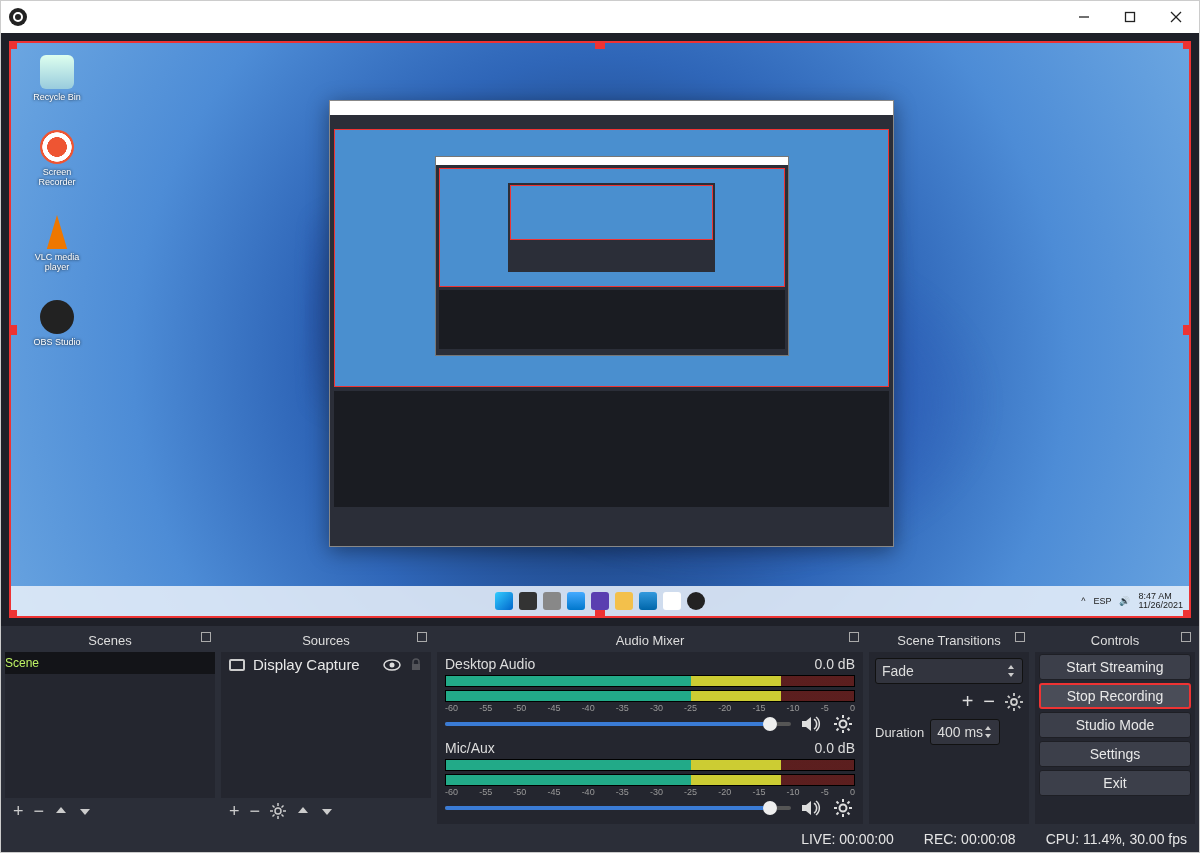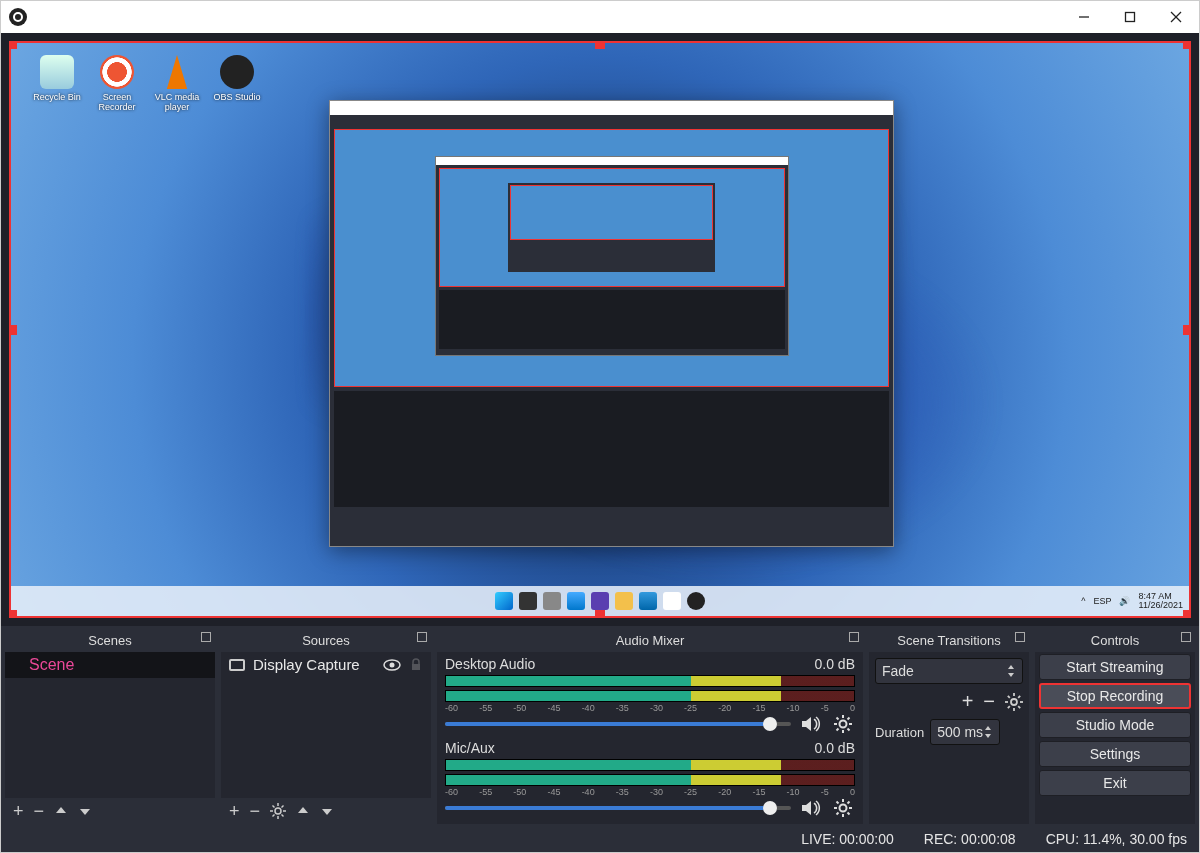--- a/index.html
+++ b/index.html
@@ -17,21 +17,21 @@
   .canvas .handle { position:absolute; width:10px; height:10px; background:#e33; }
   .h-tl{top:-4px;left:-4px}.h-tr{top:-4px;right:-4px}.h-bl{bottom:-4px;left:-4px}.h-br{bottom:-4px;right:-4px}
   .h-t{top:-4px;left:50%;margin-left:-5px}.h-b{bottom:-4px;left:50%;margin-left:-5px}
   .h-l{top:50%;left:-4px;margin-top:-5px}.h-r{top:50%;right:-4px;margin-top:-5px}
   .wallpaper { position:absolute; inset:0; background: radial-gradient(circle at 50% 55%, #0f2a5a 0%, #1a3e7a 20%, #2f66b8 45%, #4d8cd6 70%, #6ba6e1 100%); }
   .bloom { position:absolute; width:60%; height:80%; left:25%; top:15%;
     background: radial-gradient(ellipse at 30% 40%, rgba(30,60,140,0.9), transparent 40%),
                 radial-gradient(ellipse at 60% 60%, rgba(40,80,180,0.85), transparent 45%),
                 radial-gradient(ellipse at 50% 30%, rgba(60,110,210,0.9), transparent 50%);
     filter: blur(6px); }
-  .dicons { position:absolute; left:16px; top:12px; display:flex; flex-direction:row; }
+  .dicons { position:absolute; left:16px; top:12px; display:flex; flex-direction:column; gap:28px; }
   .dicon { width:60px; display:flex; flex-direction:column; align-items:center; gap:3px; }
   .dicon .pic { width:34px; height:34px; border-radius:6px; }
   .dicon .lbl { font-size:9px; color:#fff; text-shadow:0 0 3px #000; text-align:center; }
   .nested { position:absolute; left:27%; top:10%; width:48%; height:78%; background:#2b2e38; border:1px solid #888; box-shadow:0 4px 20px rgba(0,0,0,.4); }
   .nested .ntb { height:14px; background:#fff; }
   .nested .nmb { height:10px; background:#2b2e38; }
   .nested .npv { height:58%; background:#4a8fcf; margin:4px; border:1px solid #e33; position:relative; }
   .nested .npn { height:26%; background:#1a1c22; margin:0 4px 4px; }
   .nested2 { position:absolute; left:18%; top:10%; width:64%; height:78%; background:#2b2e38; border:1px solid #777; }
   .nested2 .ntb { height:8px; background:#fff; }
@@ -47,21 +47,21 @@
   .panel .phdr { height:24px; display:flex; align-items:center; justify-content:center; color:#ddd; font-size:13px; position:relative; }
   .panel .phdr .pop { position:absolute; right:4px; top:4px; width:10px; height:10px; border:1px solid #aaa; }
   .panel .pbody { flex:1; background:#24262f; }
   .panel .pfoot { height:26px; background:#2b2e38; display:flex; align-items:center; gap:10px; padding:0 8px; color:#ccc; font-size:18px; }
   .p-scenes { width: 210px; }
   .p-sources { width: 210px; }
   .p-mixer { flex:1; }
   .p-trans { width: 160px; }
   .p-controls { width: 160px; }
 
-  .scene-item { padding:4px 24px; background:#131418; color:#ec4899; font-size:16px; }
+  .scene-item { padding:4px 0; background:#131418; color:#bef264; font-size:12px; }
   .source-row { padding:4px 8px; color:#e8e8e8; font-size:15px; display:flex; align-items:center; gap:8px; }
   .source-row .sicon { width:16px;height:12px;border:2px solid #ccc;border-radius:2px; }
   .source-row .eye { margin-left:auto; width:18px; }
   .source-row .lock { opacity:.35; }
 
   .mixer-ch { padding: 4px 8px 2px; color:#ddd; font-size:13px; }
   .ch-head { display:flex; justify-content:space-between; font-size:14px; }
   .meter { height:12px; margin-top:3px; background:#111; display:flex; align-items:stretch; border:1px solid #000; }
   .meter .g{background:linear-gradient(#2a8,#2a8);flex:60}
   .meter .y{background:linear-gradient(#cc3,#cc3);flex:22}
@@ -421,21 +421,21 @@
                   <line x1="13.2" y1="13.2" x2="15.2" y2="15.2"></line>
                   <line x1="15.2" y1="2.8" x2="13.2" y2="4.8"></line>
                   <line x1="4.8" y1="13.2" x2="2.8" y2="15.2"></line>
                 </g>
               </svg>
             </span>
         </div>
         <div class="dur-row">
           <span>Duration</span>
           <div class="combo spin">
-            <span>500 ms</span>
+            <span>400 ms</span>
             <svg width="10" height="14">
                 <path d="M5 1l3 4H2zM5 13l3-4H2z" fill="#ccc"></path>
               </svg>
           </div>
         </div>
       </div>
     </div>
 
     <div class="panel p-controls">
       <div class="phdr">

